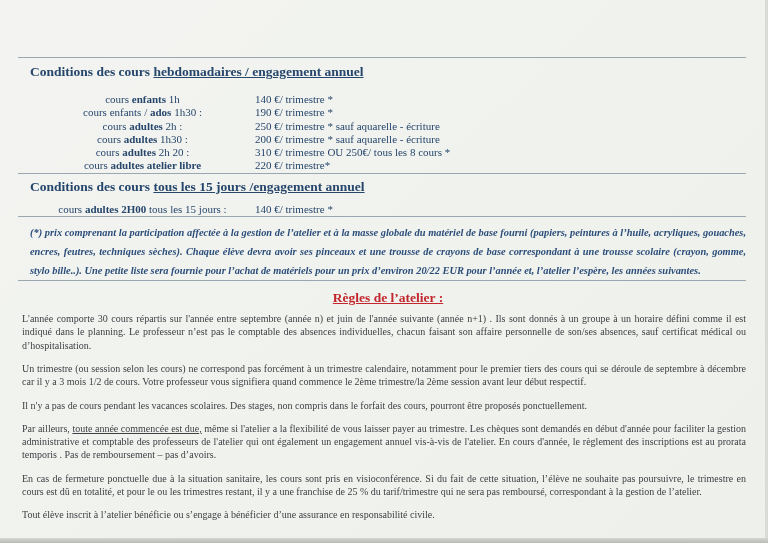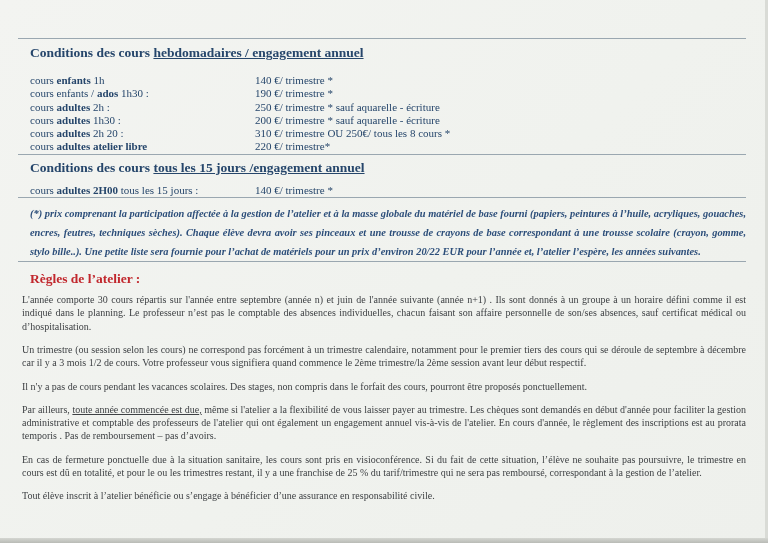--- a/index.html
+++ b/index.html
@@ -6,21 +6,21 @@
   html, body { background: #e7e8e5; }
   body { width: 768px; height: 543px; overflow: hidden; }
 
   .paper {
     position: relative;
     width: 768px;
     height: 543px;
     background: linear-gradient(135deg, #f3f4f1 0%, #f0f2ee 55%, #eef0ec 100%);
     font-family: "Liberation Serif", "DejaVu Serif", serif;
     color: #3e4144;
-    padding-top: 38px;
+    padding-top: 57px;
     overflow: hidden;
   }
   .edge-right {
     position: absolute; top: 0; right: 0; width: 3px; height: 100%;
     background: #d9dbd6;
   }
   .edge-bottom {
     position: absolute; bottom: 0; left: 0; width: 100%; height: 5px;
     background: linear-gradient(#d4d6d1, #b9bbb6);
   }
@@ -37,21 +37,21 @@
     font-size: 13.5px;
     line-height: 16px;
     font-weight: bold;
     color: #26466b;
   }
   .sec-title .u { text-decoration: underline; }
 
   .course-table { margin: 13px 22px 0 30px; color: #26466b; }
   .course-table.biweekly { margin-top: 8px; }
   .course-row { display: flex; font-size: 11px; line-height: 13.3px; }
-  .course-label { width: 225px; flex: none; }
+  .course-label { width: 225px; flex: none; text-align: center; }
   .course-price { flex: 1; }
   .course-label b { font-weight: bold; }
   .course-label i { font-style: italic; }
 
   .mt4 { margin-top: 4px; }
   .mt5 { margin-top: 5px; }
   .mt2 { margin-top: 2px; }
 
   .footnote {
     margin: 6px 22px 0 30px;
@@ -62,20 +62,22 @@
     color: #2c4e7a;
     text-align: justify;
   }
 
   .rules-title {
     margin: 9px 22px 0 30px;
     font-size: 13.5px;
     line-height: 16px;
     font-weight: bold;
     color: #c1272d;
+    text-decoration: underline;
+    text-align: center;
   }
 
   .body-p {
     margin: 10px 22px 0 22px;
     font-size: 10px;
     line-height: 13.3px;
     color: #3e4144;
     text-align: justify;
   }
   .body-p.first { margin-top: 6px; }

